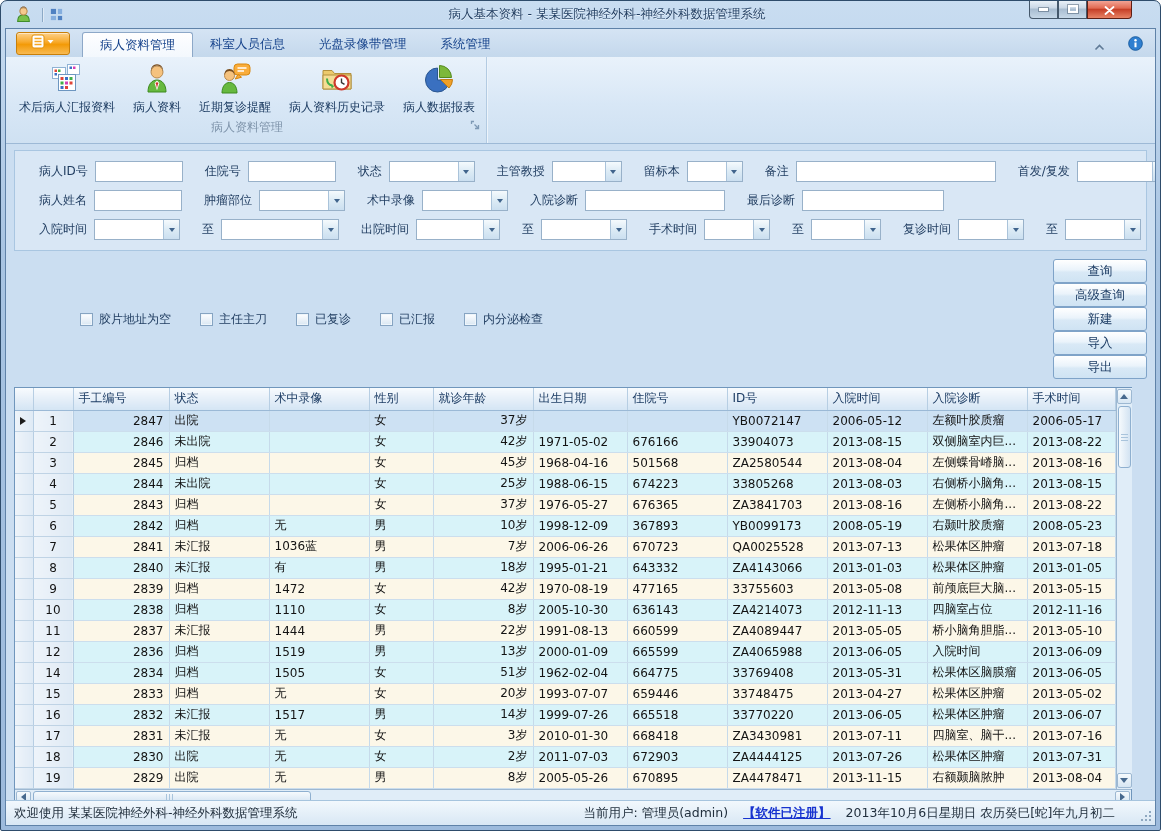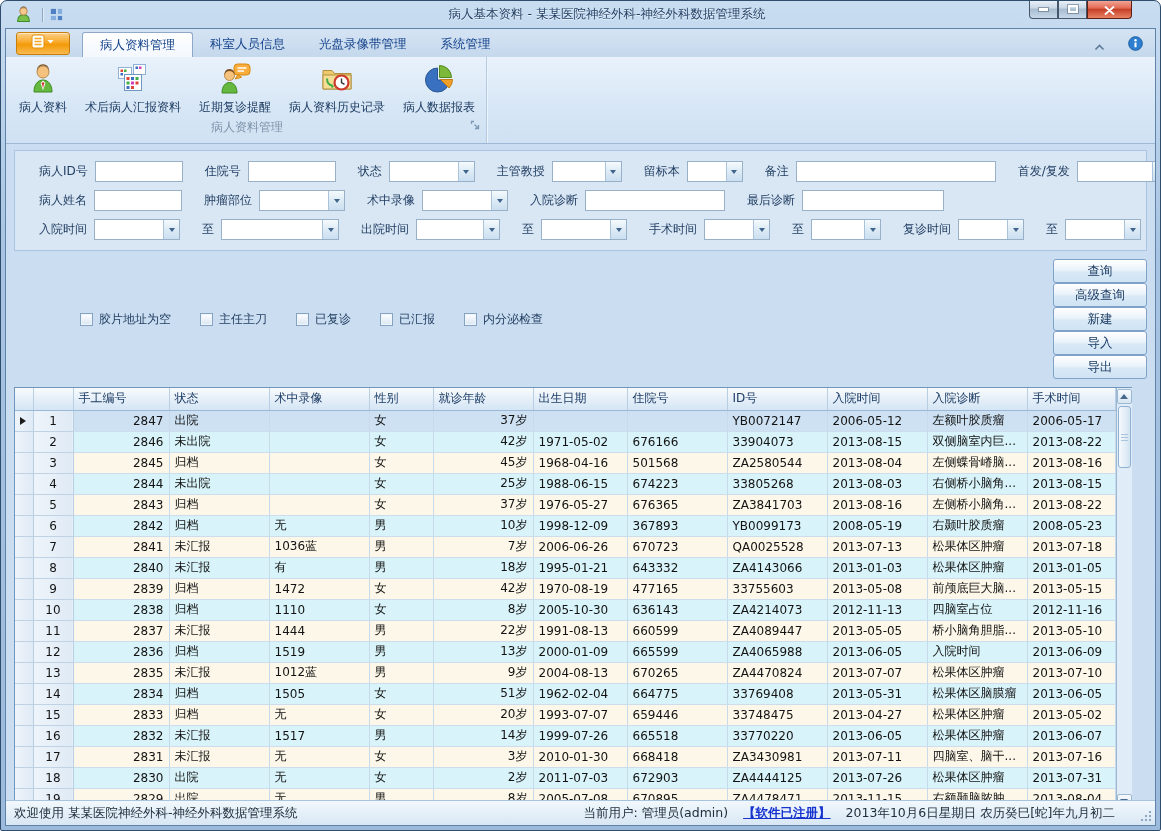--- a/index.html
+++ b/index.html
@@ -189,51 +189,51 @@
             </svg></span>
       </div>
     </div>
 
     <div class="ribbon-body">
       <div class="ribbon-group">
         <div class="rb-buttons">
             <div class="rbtn">
               <span class="ric">
                 <svg width="34" height="34" viewBox="0 0 34 34">
-                  <path d="M8 30c0-7.5 3.8-12 9-12s9 4.5 9 12z" fill="#66b93f" stroke="#3c8a1e"></path>
-                  <path d="M17 18.5l-2.4 2.7 2.4 7 2.4-7z" fill="#fff"></path>
-                  <path d="M17 19.8l-1.1 1.4 1.1 5 1.1-5z" fill="#cc2f26"></path>
-                  <circle cx="17" cy="10" r="6" fill="#f5c27e" stroke="#b98a4e"></circle>
-                  <path d="M11 9.4a6 6 0 0 1 12 0c.4-3.2-1.2-7.2-6-7.2s-6.4 4-6 7.2z" fill="#7a4e1e"></path>
-                </svg>
-              </span>
-              <span class="rlabel">病人资料</span>
-            </div>
-            <div class="rbtn">
-              <span class="ric">
-                <svg width="34" height="34" viewBox="0 0 34 34">
                   <rect x="2.5" y="5.5" width="13" height="11" fill="#fff" stroke="#8fb2d4"></rect>
                   <rect x="17.5" y="2.5" width="12" height="10" fill="#fff" stroke="#8fb2d4"></rect>
                   <rect x="4.5" y="7.5" width="2.5" height="2.5" fill="#e04438"></rect>
                   <rect x="8" y="7.5" width="2.5" height="2.5" fill="#3fae49"></rect>
                   <rect x="4.5" y="11" width="2.5" height="2.5" fill="#3a6fc4"></rect>
                   <rect x="19.5" y="4.5" width="2.5" height="2.5" fill="#3a6fc4"></rect>
                   <rect x="23" y="4.5" width="2.5" height="2.5" fill="#d53fb8"></rect>
                   <rect x="8.5" y="12.5" width="17" height="16" fill="#fff" stroke="#6d96c0"></rect>
                   <rect x="10.5" y="15" width="3" height="3" fill="#e04438"></rect>
                   <rect x="15" y="15" width="3" height="3" fill="#3a6fc4"></rect>
                   <rect x="19.5" y="15" width="3" height="3" fill="#3fae49"></rect>
                   <rect x="10.5" y="19.5" width="3" height="3" fill="#3fae49"></rect>
                   <rect x="15" y="19.5" width="3" height="3" fill="#d53fb8"></rect>
                   <rect x="19.5" y="19.5" width="3" height="3" fill="#e04438"></rect>
                   <rect x="10.5" y="24" width="3" height="3" fill="#3a6fc4"></rect>
                   <rect x="15" y="24" width="3" height="3" fill="#e04438"></rect>
                 </svg>
               </span>
               <span class="rlabel">术后病人汇报资料</span>
+            </div>
+            <div class="rbtn">
+              <span class="ric">
+                <svg width="34" height="34" viewBox="0 0 34 34">
+                  <path d="M8 30c0-7.5 3.8-12 9-12s9 4.5 9 12z" fill="#66b93f" stroke="#3c8a1e"></path>
+                  <path d="M17 18.5l-2.4 2.7 2.4 7 2.4-7z" fill="#fff"></path>
+                  <path d="M17 19.8l-1.1 1.4 1.1 5 1.1-5z" fill="#cc2f26"></path>
+                  <circle cx="17" cy="10" r="6" fill="#f5c27e" stroke="#b98a4e"></circle>
+                  <path d="M11 9.4a6 6 0 0 1 12 0c.4-3.2-1.2-7.2-6-7.2s-6.4 4-6 7.2z" fill="#7a4e1e"></path>
+                </svg>
+              </span>
+              <span class="rlabel">病人资料</span>
             </div>
             <div class="rbtn">
               <span class="ric">
                 <svg width="34" height="34" viewBox="0 0 34 34">
                   <rect x="16" y="2" width="16" height="11" rx="3.5" fill="#f9ad3c" stroke="#d9880e"></rect>
                   <path d="M20 12.5l-2.8 4.5 6.3-1.8z" fill="#f9ad3c" stroke="#d9880e"></path>
                   <line x1="19.5" y1="6" x2="28.5" y2="6" stroke="#fff" stroke-width="1.4"></line>
                   <line x1="19.5" y1="9" x2="26" y2="9" stroke="#fff" stroke-width="1.4"></line>
                   <path d="M4 31c0-6.5 3.2-10.5 7.5-10.5S19 24.5 19 31z" fill="#66b93f" stroke="#3c8a1e"></path>
                   <circle cx="11.5" cy="13.5" r="5" fill="#f5c27e" stroke="#b98a4e"></circle>
@@ -680,35 +680,20 @@
                   <td class="c-data">1519</td>
                   <td class="c-data">男</td>
                   <td class="c-data ar">13岁</td>
                   <td class="c-data">2000-01-09</td>
                   <td class="c-data">665599</td>
                   <td class="c-data">ZA4065988</td>
                   <td class="c-data">2013-06-05</td>
                   <td class="c-data">入院时间</td>
                   <td class="c-data">2013-06-09</td>
                 </tr>
-                <tr class="odd">
-                  <td class="c-ind"></td>
-                  <td class="c-num">13</td>
-                  <td class="c-data ar">2835</td>
-                  <td class="c-data">未汇报</td>
-                  <td class="c-data">1012蓝</td>
-                  <td class="c-data">男</td>
-                  <td class="c-data ar">9岁</td>
-                  <td class="c-data">2004-08-13</td>
-                  <td class="c-data">670265</td>
-                  <td class="c-data">ZA4470824</td>
-                  <td class="c-data">2013-07-07</td>
-                  <td class="c-data">松果体区肿瘤</td>
-                  <td class="c-data">2013-07-10</td>
-                </tr>
                 <tr class="even">
                   <td class="c-ind"></td>
                   <td class="c-num">14</td>
                   <td class="c-data ar">2834</td>
                   <td class="c-data">归档</td>
                   <td class="c-data">1505</td>
                   <td class="c-data">女</td>
                   <td class="c-data ar">51岁</td>
                   <td class="c-data">1962-02-04</td>
                   <td class="c-data">664775</td>
@@ -778,21 +763,21 @@
                   <td class="c-data">2013-07-31</td>
                 </tr>
                 <tr class="odd">
                   <td class="c-ind"></td>
                   <td class="c-num">19</td>
                   <td class="c-data ar">2829</td>
                   <td class="c-data">出院</td>
                   <td class="c-data">无</td>
                   <td class="c-data">男</td>
                   <td class="c-data ar">8岁</td>
-                  <td class="c-data">2005-07-08</td>
+                  <td class="c-data">2005-05-26</td>
                   <td class="c-data">670895</td>
                   <td class="c-data">ZA4478471</td>
                   <td class="c-data">2013-11-15</td>
                   <td class="c-data">右额颞脑脓肿</td>
                   <td class="c-data">2013-08-04</td>
                 </tr>
               </tbody>
           </table>
           <div class="vscroll">
             <div class="sb-btn">

